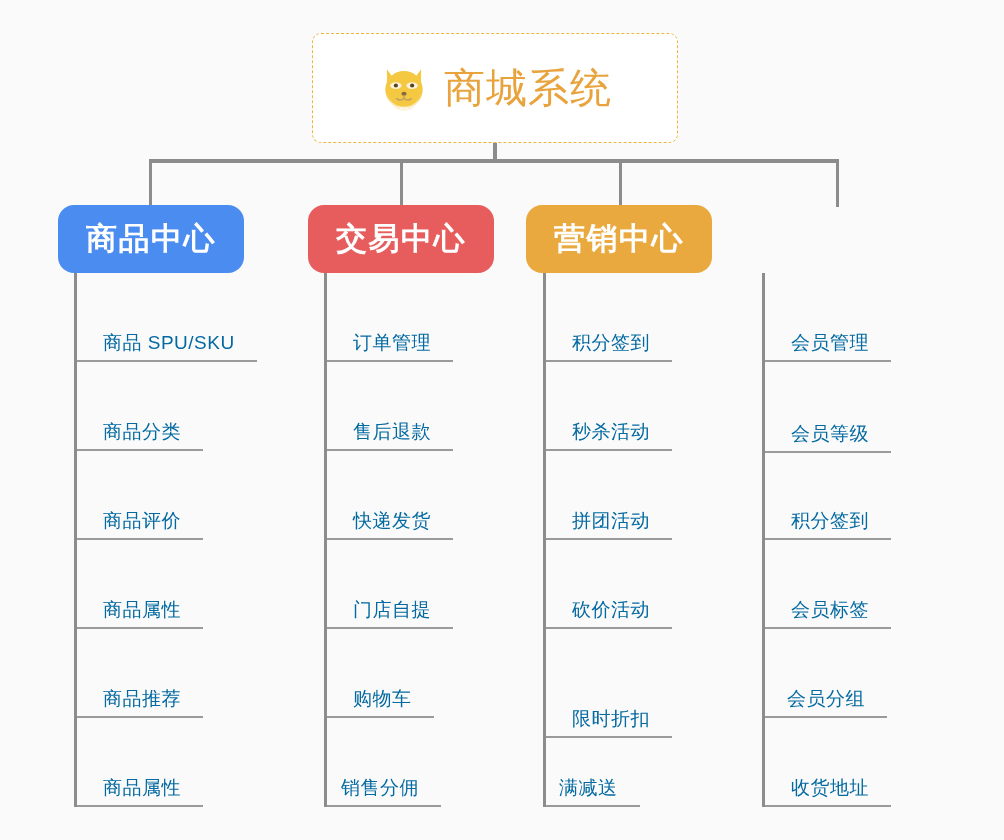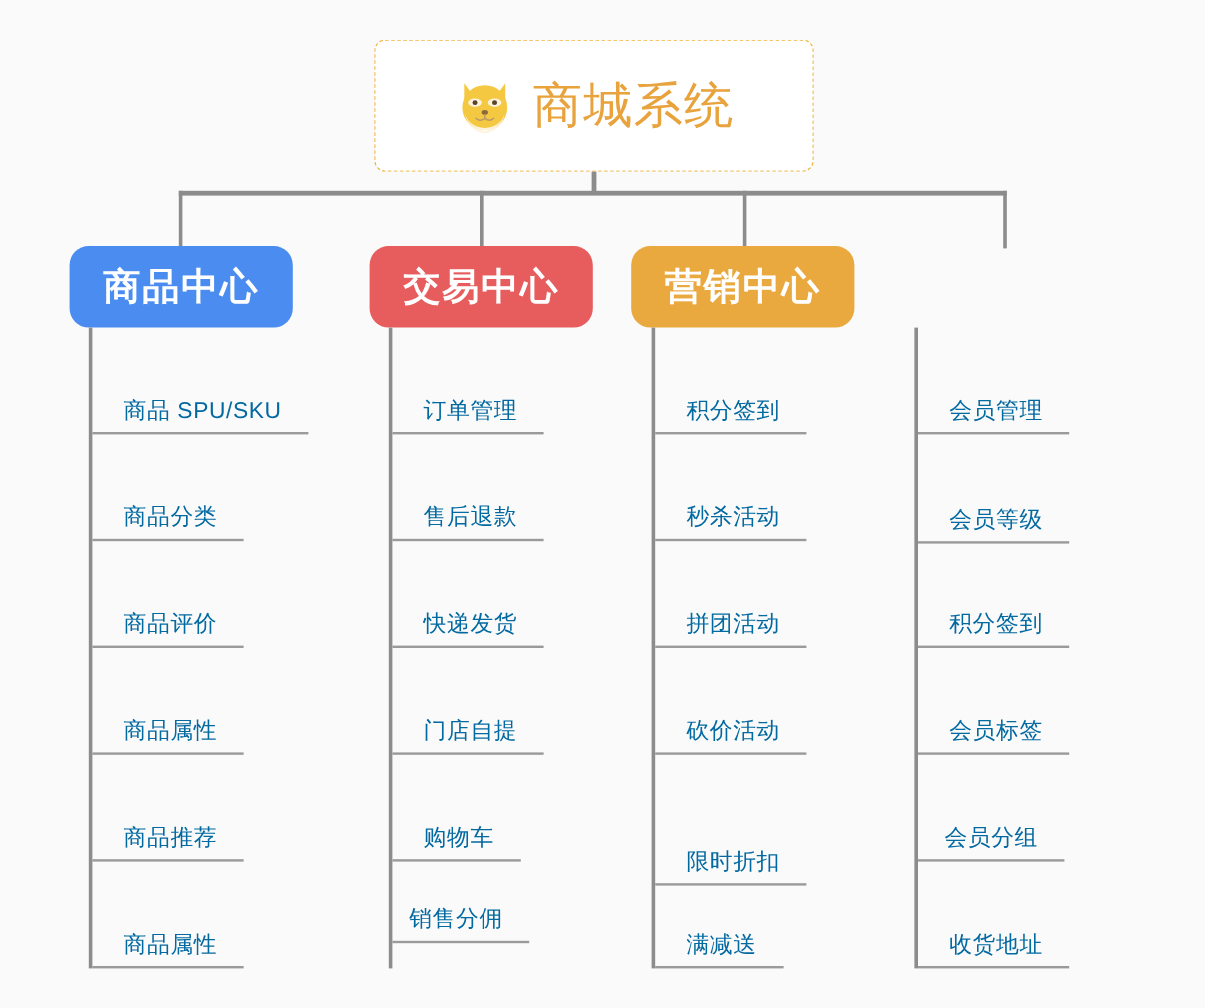--- a/index.html
+++ b/index.html
@@ -177,42 +177,42 @@
       </div>
       <div class="leaf-item" style="top: 178px;">
         <span class="leaf-label">快递发货</span>
       </div>
       <div class="leaf-item" style="top: 267px;">
         <span class="leaf-label">门店自提</span>
       </div>
       <div class="leaf-item" style="top: 356px;">
         <span class="leaf-label">购物车</span>
       </div>
-      <div class="leaf-item" style="top: 424px; padding-left: 14px;">
+      <div class="leaf-item" style="top: 445px; padding-left: 14px;">
         <span class="leaf-label">销售分佣</span>
       </div>
     </div>
   <div class="leaf-col" id="col-2" style="left:543px;">
     <div class="leaf-spine" style="height: 534px; background: rgb(140, 140, 140);"></div>
   <div class="leaf-item" style="top: 0px;">
         <span class="leaf-label">积分签到</span>
       </div>
       <div class="leaf-item" style="top: 89px;">
         <span class="leaf-label">秒杀活动</span>
       </div>
       <div class="leaf-item" style="top: 178px;">
         <span class="leaf-label">拼团活动</span>
       </div>
       <div class="leaf-item" style="top: 267px;">
         <span class="leaf-label">砍价活动</span>
       </div>
       <div class="leaf-item" style="top: 376px;">
         <span class="leaf-label">限时折扣</span>
       </div>
-      <div class="leaf-item" style="top: 445px;">
+      <div class="leaf-item" style="top: 445px; padding-left: 13px;">
         <span class="leaf-label">满减送</span>
       </div>
     </div>
   <div class="leaf-col" id="col-3" style="left:762px;">
     <div class="leaf-spine" style="height: 534px; background: rgb(140, 140, 140);"></div>
   <div class="leaf-item" style="top: 0px;">
         <span class="leaf-label">会员管理</span>
       </div>
       <div class="leaf-item" style="top: 75px; margin-top: 16px;">
         <span class="leaf-label">会员等级</span>

